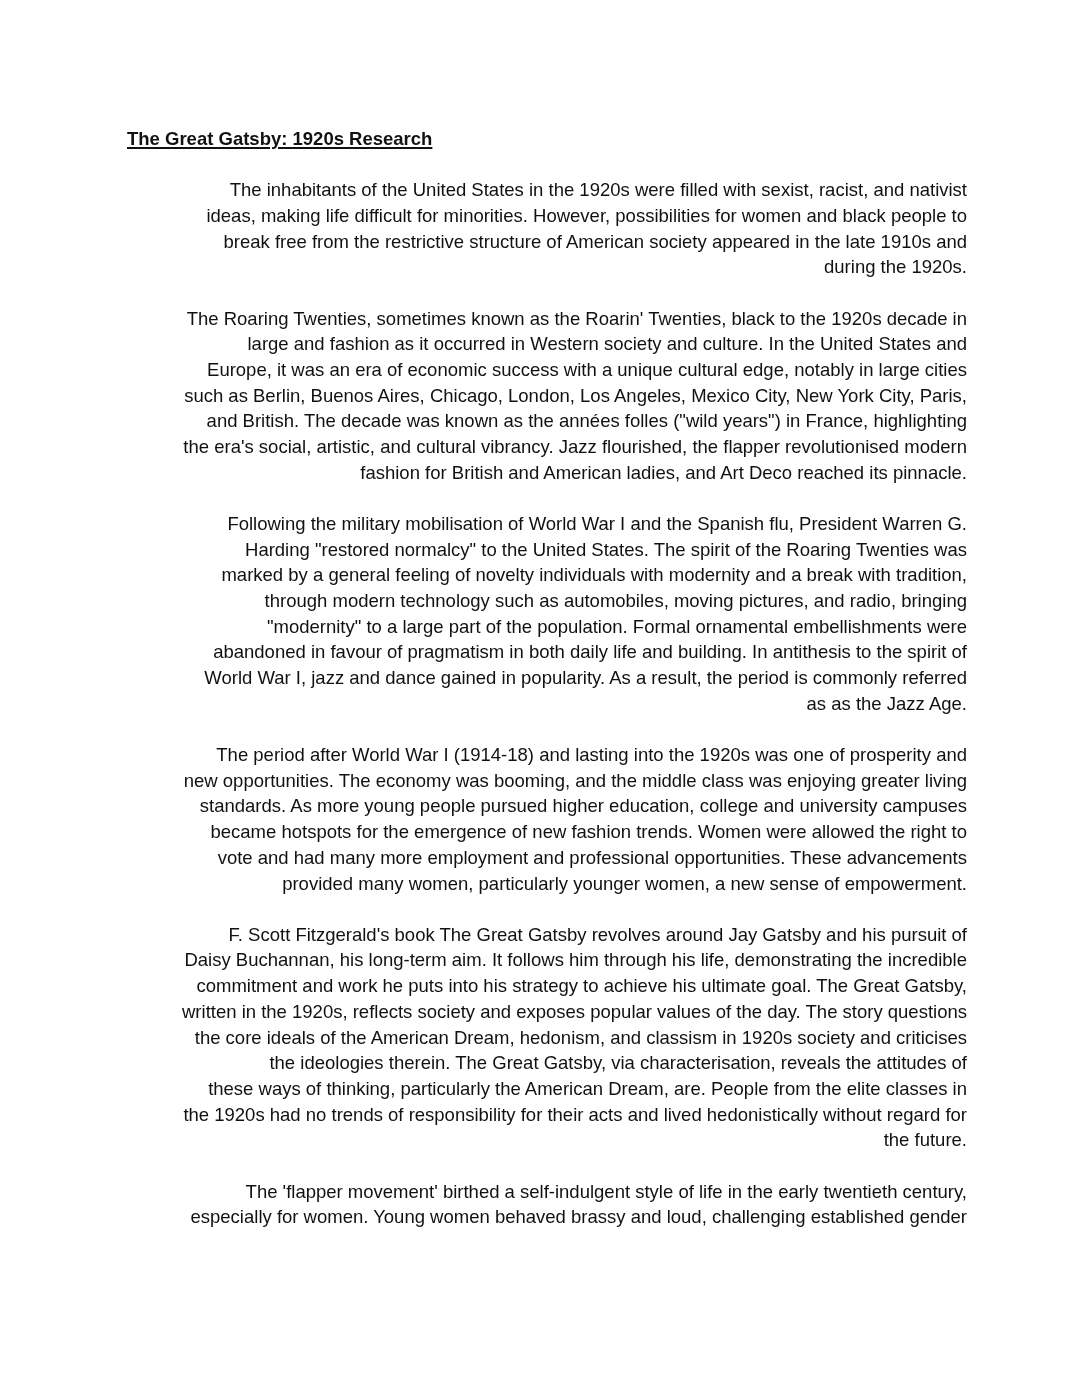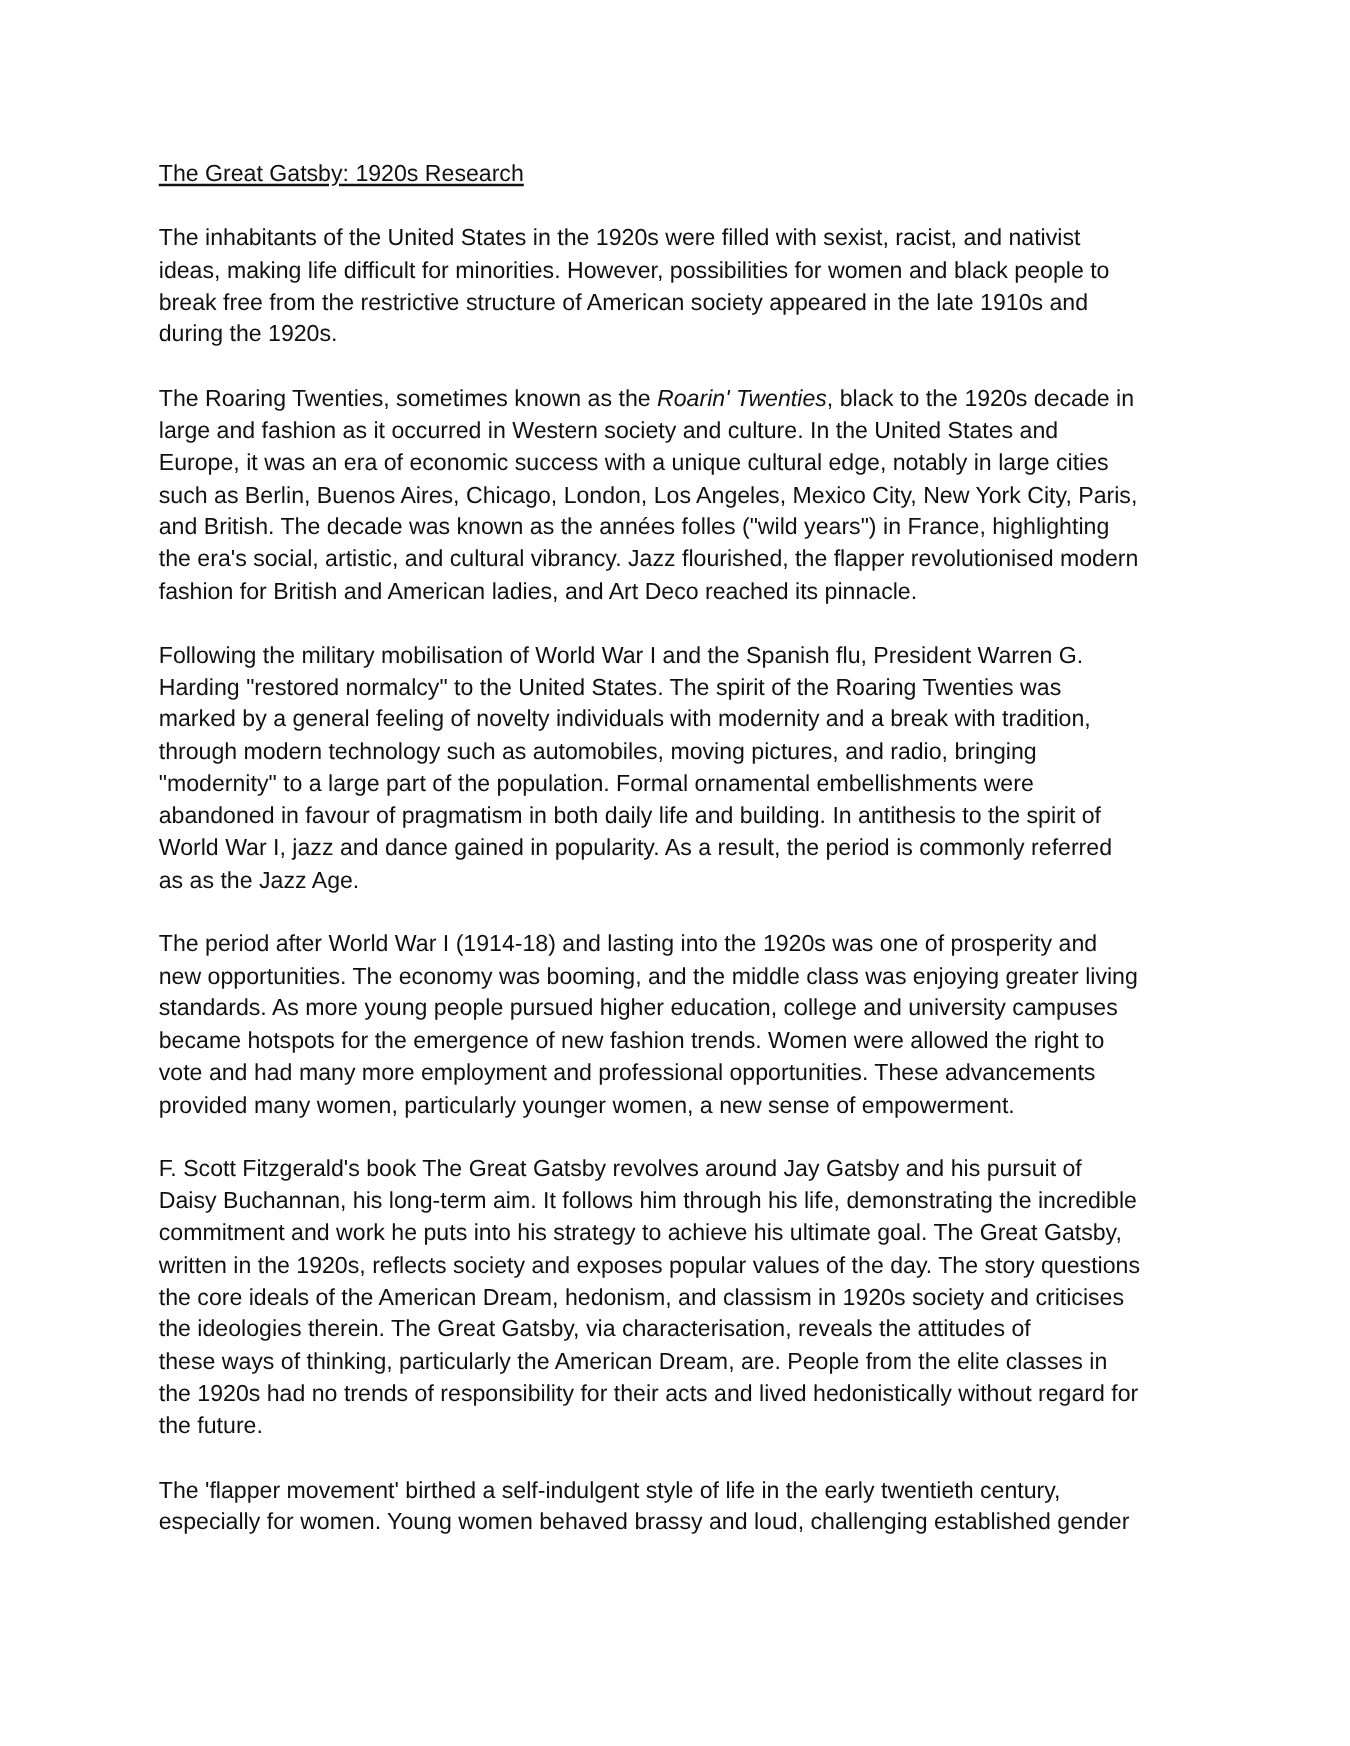--- a/index.html
+++ b/index.html
@@ -16,39 +16,39 @@
       color: #111111;
     }
     .page {
       position: absolute;
       left: 127px;
       top: 126px;
       width: 840px;
     }
     .title {
       font-size: 18.5px;
-      font-weight: normal;
+      font-weight: bold;
       text-decoration: underline;
       text-decoration-thickness: 1.5px;
       text-underline-offset: 2px;
       line-height: 25.7px;
       margin: 0 0 25.5px 0;
       white-space: nowrap;
     }
     .para {
       font-size: 18.5px;
       line-height: 25.7px;
       margin: 0 0 25.5px 0;
     }
     .line {
       display: block;
       white-space: nowrap;
+      text-align: right;
     }
     .italic {
-      font-style: italic;
     }
   </style>
 </head>
 <body>
 
 <div class="page">
   <div class="title">The Great Gatsby: 1920s Research</div>
 
   <p class="para">
     <span class="line">The inhabitants of the United States in the 1920s were filled with sexist, racist, and nativist</span>

